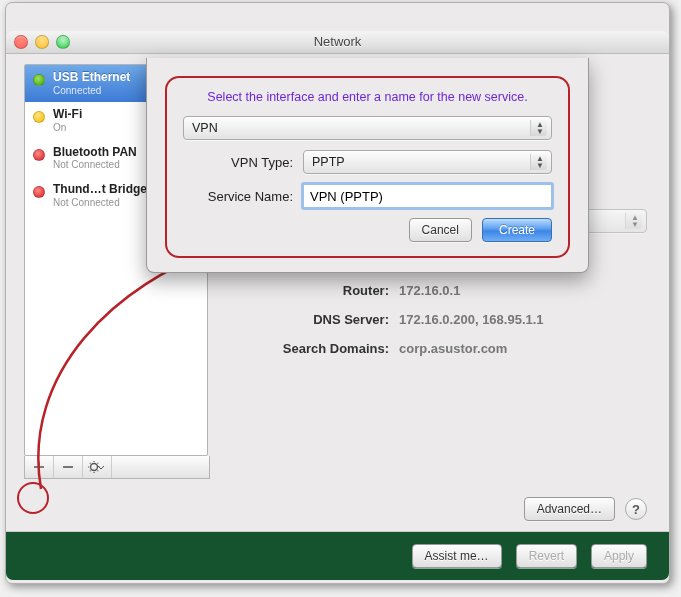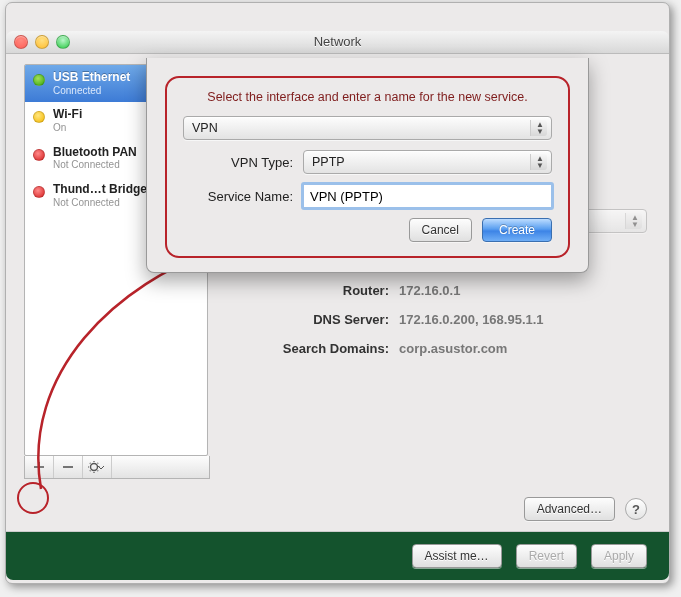--- a/index.html
+++ b/index.html
@@ -242,21 +242,21 @@
     border-radius: 0 0 8px 8px;
     box-shadow: 0 8px 20px rgba(0,0,0,0.35);
     padding: 18px 18px 14px 18px;
     z-index: 10;
   }
   .sheet-inner {
     border: 2.5px solid #b8232a;
     border-radius: 14px;
     padding: 12px 16px 14px 16px;
   }
-  .sheet-prompt { font-size: 12.5px; color:#7f1d1d; text-align:center; margin-bottom:12px; }
+  .sheet-prompt { font-size: 12.5px; color:#6d28d9; text-align:center; margin-bottom:12px; }
   .sheet-row { display:flex; align-items:center; margin-bottom:10px; }
   .sheet-row label { width: 110px; text-align:right; margin-right:10px; font-size:13px; }
   .popup {
     flex:1;
     height: 22px;
     background: linear-gradient(to bottom, #fdfdfd, #e3e3e3);
     border: 1px solid #aaa;
     border-radius: 4px;
     display:flex;
     align-items:center;

